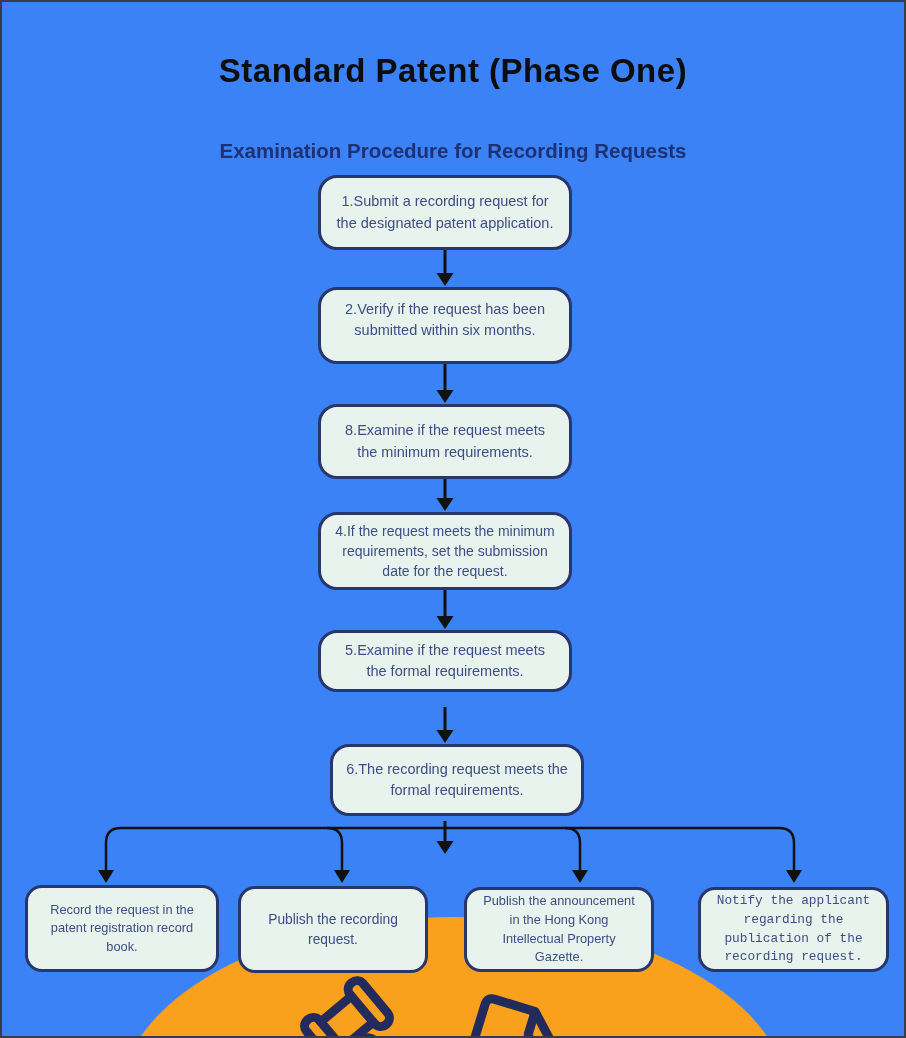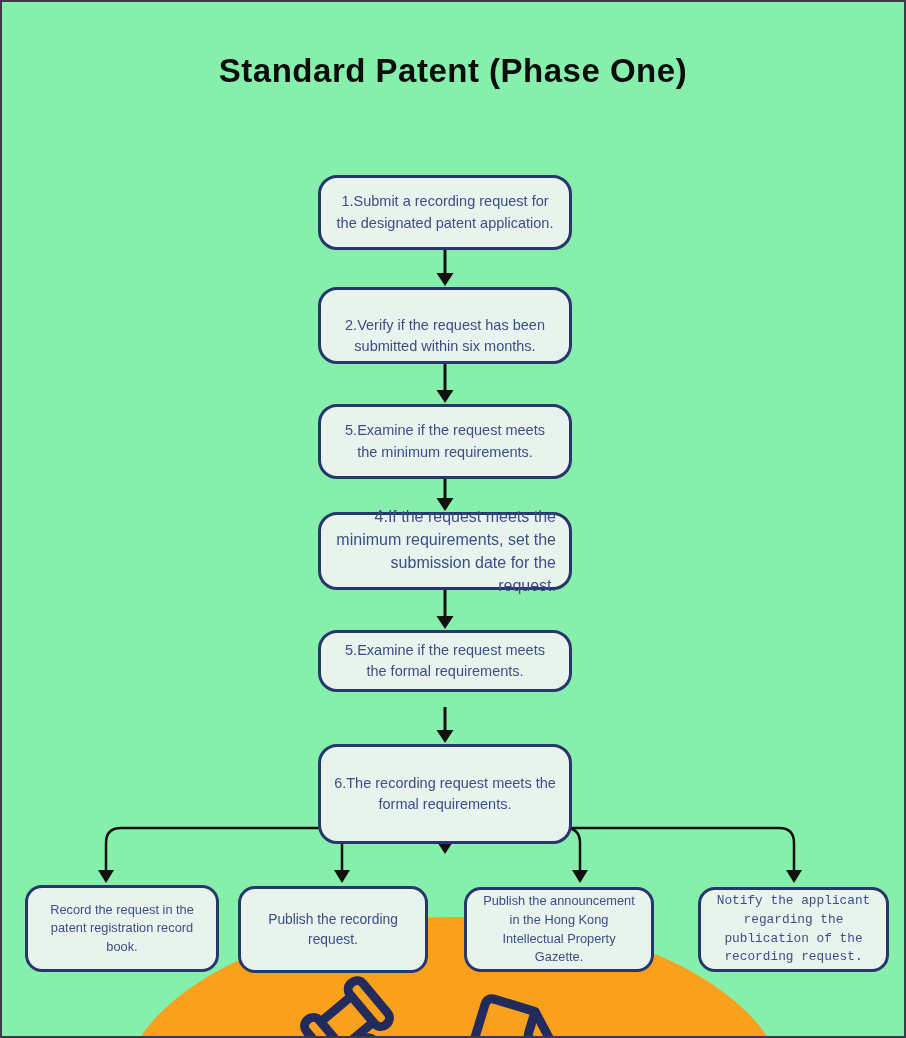--- a/index.html
+++ b/index.html
@@ -1,19 +1,19 @@
 <!DOCTYPE html>
 <html><head>
 <meta charset="utf-8">
 <style>
   html,body{margin:0;padding:0;background:#ffffff;}
   .canvas{
     position:relative;
     width:906px;height:1038px;
-    background:#86efac;
+    background:#3b82f6;
     border:2px solid #3a3a48;
     box-sizing:border-box;
     overflow:hidden;
     font-family:"Liberation Sans", sans-serif;
   }
   .page-title{
     position:absolute;top:50px;left:0;width:100%;
     text-align:center;
     font-size:33px;font-weight:800;color:#0d0d0d;
     letter-spacing:0.5px;margin:0;
@@ -28,28 +28,28 @@
     position:absolute;
     left:316px;width:254px;
     background:#e9f3ee;
     border:3px solid #27366b;
     border-radius:19px;
     box-sizing:border-box;
     display:flex;align-items:center;justify-content:center;
     text-align:center;
     color:#3d4d85;
     font-size:14.5px;line-height:1.45;
-    padding:4px 13px;
+    padding:20px 13px;
   }
   .step-1{top:173px;height:75px;}
   .step-2{top:285px;height:77px;align-items:flex-end;}
   .step-3{top:402px;height:75px;}
-  .step-4{top:510px;height:78px;font-size:16px;text-align:right;}
+  .step-4{top:510px;height:78px;font-size:14px;}
   .step-5{top:628px;height:62px;}
-  .step-6{top:742px;height:100px;}
+  .step-6{top:742px;height:72px;margin-left:12px;}
   .outcome-box{
     position:absolute;
     background:#e9f3ee;
     border:3px solid #27366b;
     border-radius:17px;
     box-sizing:border-box;
     display:flex;align-items:center;justify-content:center;
     text-align:center;
     color:#3d4d85;
     font-size:12.8px;line-height:1.45;
@@ -77,20 +77,21 @@
       <rect x="-9" y="24" width="18" height="80" rx="8"></rect>
     </g>
 
     <g transform="translate(480,985) rotate(17)" fill="none" stroke="#232a5c" stroke-width="9" stroke-linejoin="round" stroke-linecap="round">
       <path d="M 8 128 L 8 16 Q 8 8 16 8 L 58 8 L 88 38 L 88 128"></path>
       <path d="M 58 10 L 58 30 Q 58 36 64 36 L 86 36"></path>
     </g>
   </svg>
 
   <h1 class="page-title">Standard Patent (Phase One)</h1>
+  <h2 class="page-subtitle">Examination Procedure for Recording Requests</h2>
 
   <svg class="layer" width="906" height="1038" viewBox="0 0 906 1038">
     <g stroke="#111111" stroke-width="3" fill="none">
       <line x1="443" y1="248" x2="443" y2="271"></line>
       <line x1="443" y1="362" x2="443" y2="388"></line>
       <line x1="443" y1="477" x2="443" y2="496"></line>
       <line x1="443" y1="588" x2="443" y2="614"></line>
       <line x1="443" y1="705" x2="443" y2="728"></line>
       <line x1="443" y1="819" x2="443" y2="839"></line>
     </g>
@@ -115,21 +116,21 @@
     </g>
   </svg>
 
   <div class="step-box step-1">
     <span>1.Submit a recording request for the designated patent application.</span>
   </div>
   <div class="step-box step-2">
     <span>2.Verify if the request has been submitted within six months.</span>
   </div>
   <div class="step-box step-3">
-    <span>5.Examine if the request meets the minimum requirements.</span>
+    <span>8.Examine if the request meets the minimum requirements.</span>
   </div>
   <div class="step-box step-4">
     <span>4.If the request meets the minimum requirements, set the submission date for the request.</span>
   </div>
   <div class="step-box step-5">
     <span>5.Examine if the request meets the formal requirements.</span>
   </div>
   <div class="step-box step-6">
     <span>6.The recording request meets the formal requirements.</span>
   </div>

